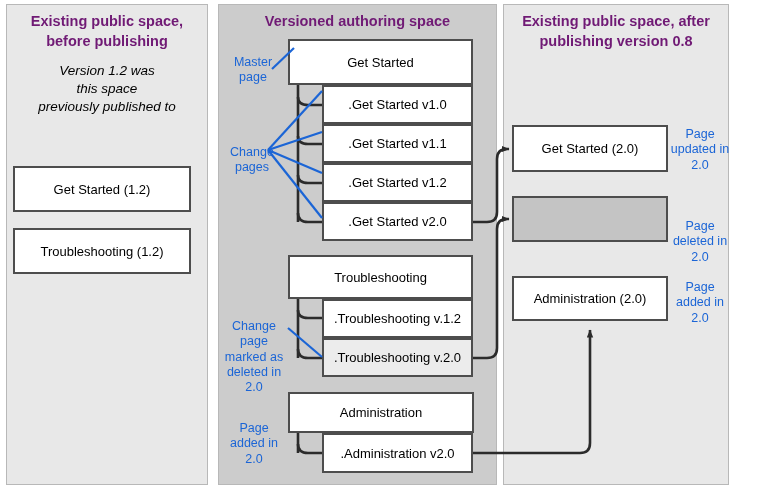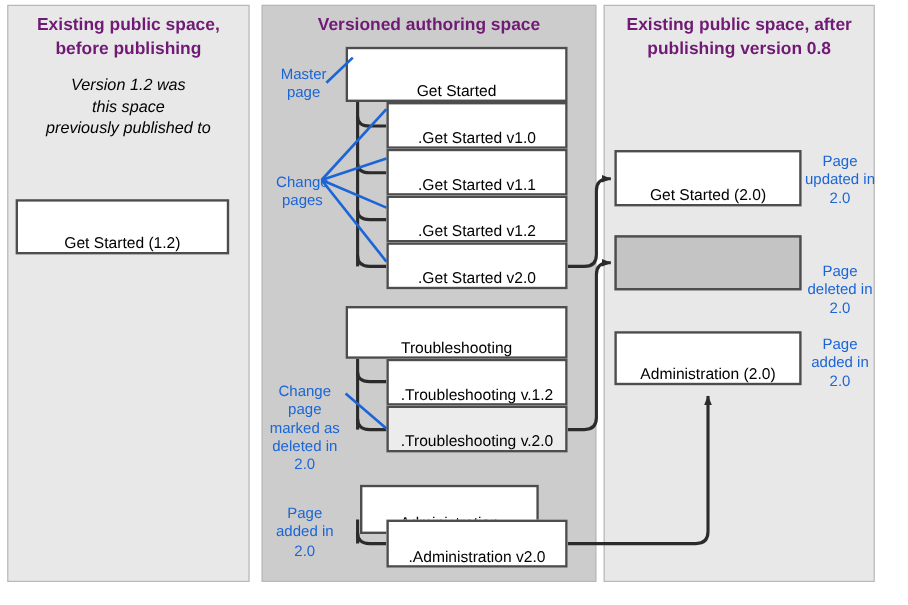--- a/index.html
+++ b/index.html
@@ -47,21 +47,21 @@
     font-size: 13.5px;
     color: #000000;
     line-height: 1.35;
   }
   .box {
     position: absolute;
     box-sizing: border-box;
     border: 2px solid #4d4d4d;
     background: #ffffff;
     display: flex;
-    align-items: flex-end;
+    align-items: center;
     justify-content: center;
     font-size: 13px;
     color: #000000;
     text-align: center;
     z-index: 5;
   }
   .box.shaded {
     background: #c4c4c4;
   }
   .box.faint {
@@ -103,20 +103,23 @@
   <div class="panel-sub" style="left:14px; top:62px; width:186px;">
     <div>Version 1.2 was</div>
     <div>this space</div>
     <div>previously published to</div>
   </div>
 
   <div class="box" style="left:13px; top:166px; width:178px; height:46px;">
     <span>Get Started (1.2)</span>
   </div>
 
+  <div class="box" style="left:13px; top:228px; width:178px; height:46px;">
+    <span>Troubleshooting (1.2)</span>
+  </div>
 
   <div class="panel panel-dark" style="left:218px; top:4px; width:279px; height:481px;"></div>
 
   <div class="panel-title" style="left:218px; top:12px; width:279px;">
     <div>Versioned authoring space</div>
   </div>
 
   <div class="box" style="left:288px; top:39px; width:185px; height:46px;">
     <span>Get Started</span>
   </div>
@@ -137,21 +140,21 @@
   <div class="box" style="left:288px; top:255px; width:185px; height:44px;">
     <span>Troubleshooting</span>
   </div>
   <div class="box" style="left:322px; top:299px; width:151px; height:39px;">
     <span>.Troubleshooting v.1.2</span>
   </div>
   <div class="box faint" style="left:322px; top:338px; width:151px; height:39px;">
     <span>.Troubleshooting v.2.0</span>
   </div>
 
-  <div class="box" style="left:288px; top:404px; width:149px; height:41px;margin-left:12px;">
+  <div class="box" style="left:288px; top:392px; width:186px; height:41px;">
     <span>Administration</span>
   </div>
   <div class="box" style="left:322px; top:433px; width:151px; height:40px;">
     <span>.Administration v2.0</span>
   </div>
 
   <div class="panel panel-light" style="left:503px; top:4px; width:226px; height:481px;"></div>
 
   <div class="panel-title" style="left:503px; top:12px; width:226px;">
     <div>Existing public space, after</div>

